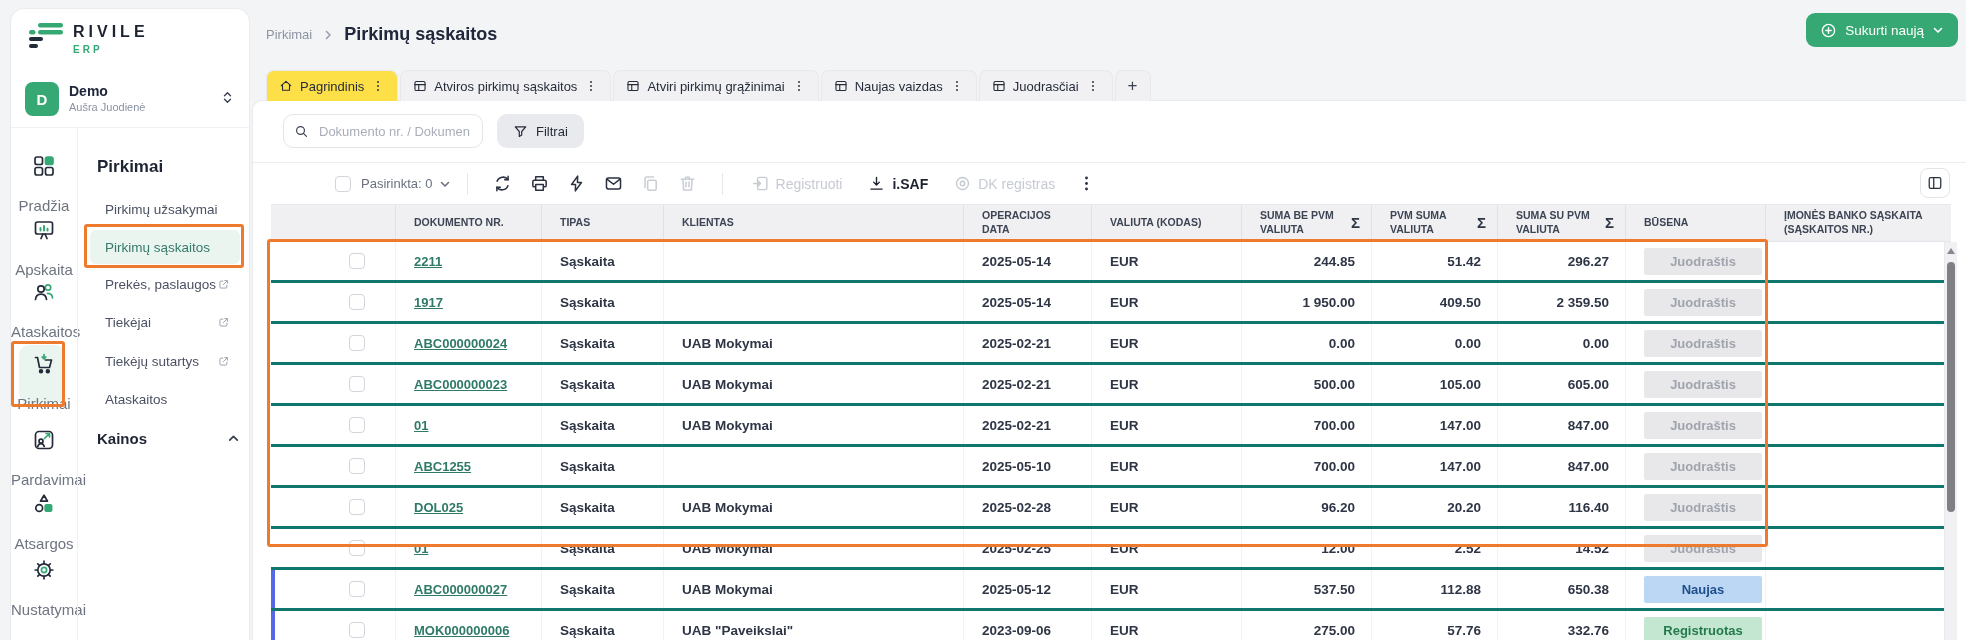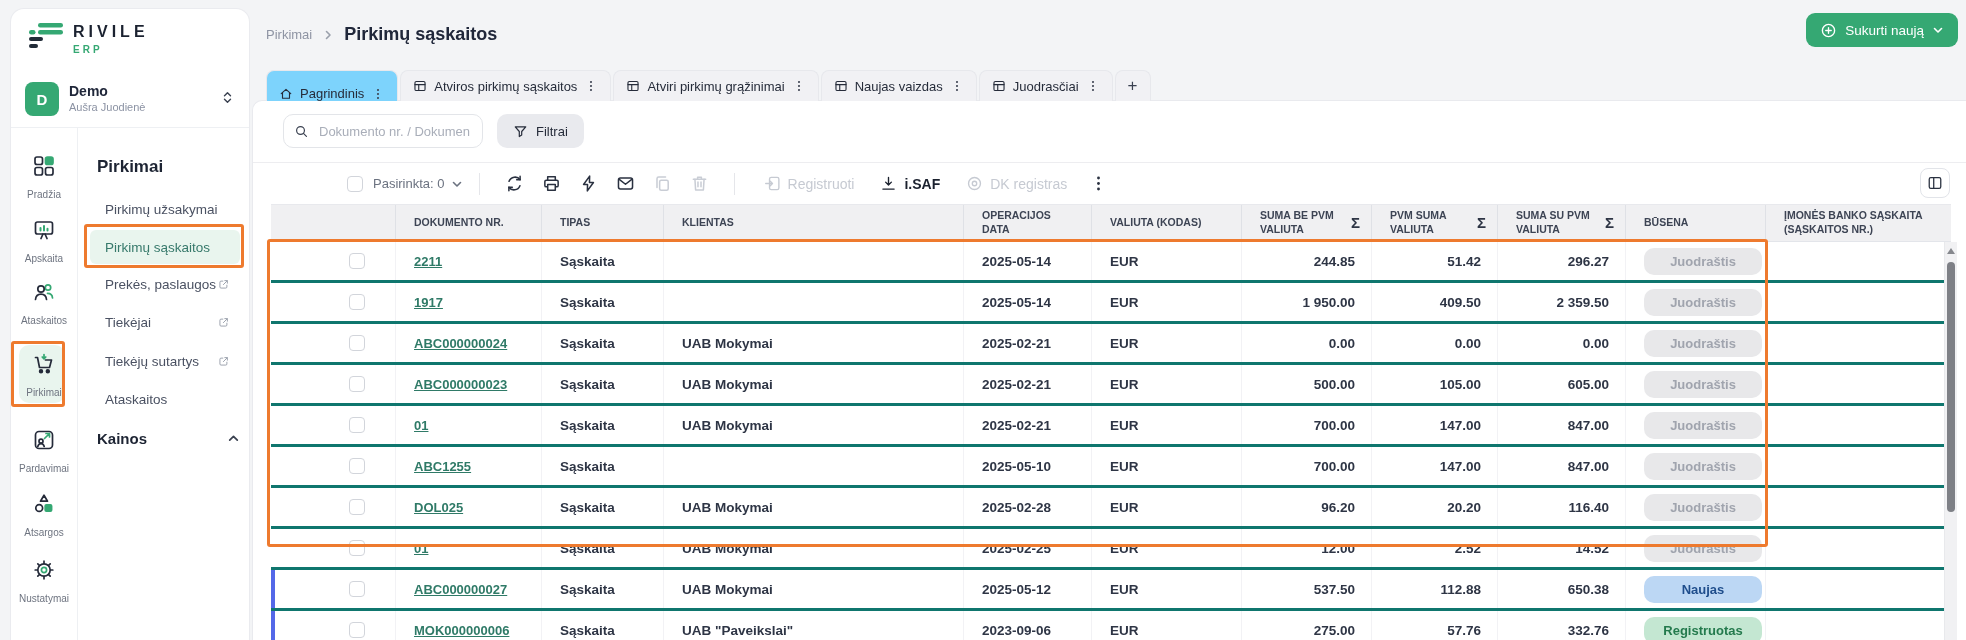--- a/index.html
+++ b/index.html
@@ -18,21 +18,21 @@
   #user-row{position:absolute;left:14px;top:72px;width:212px;height:38px;cursor:pointer;}
   #avatar{position:absolute;left:0;top:1px;width:34px;height:34px;border-radius:8px;background:var(--brand);color:#fff;font-size:15px;font-weight:bold;display:flex;align-items:center;justify-content:center;}
   #user-name{position:absolute;left:44px;top:2px;font-size:14px;font-weight:bold;color:#20273a;}
   #user-sub{position:absolute;left:44px;top:20px;font-size:11px;color:#8b92a3;}
   #user-switch{position:absolute;right:2px;top:9px;color:#3a4150;}
   #user-switch svg{width:15px;height:15px;}
   #sb-divider{position:absolute;left:0;right:0;top:118px;height:1px;background:#eef0f3;}
   #rail-divider{position:absolute;left:66px;top:119px;bottom:0;width:1px;background:#eef0f3;}
   .rail-item{position:absolute;left:0;width:66px;text-align:center;cursor:pointer;}
   .rail-item .ic svg{width:22px;height:22px;}
-  .rail-label{font-size:10px;color:#6e7480;margin-top:8px;}
+  .rail-label{font-size:15px;color:#6e7480;margin-top:16px;}
   #rail-active-box{position:absolute;left:8px;top:336px;width:46px;height:58px;background:#e9f5ee;border-radius:10px;}
   #menu-title{position:absolute;left:86px;top:148px;font-size:17px;font-weight:bold;color:#1d2433;}
   .menu-item{position:absolute;left:79px;width:150px;height:34px;display:flex;align-items:center;padding-left:15px;box-sizing:border-box;font-size:13.5px;color:#4a5162;border-radius:6px;cursor:pointer;text-align:center;}
   .menu-item.active{background:#e9f5ee;color:#37796b;}
   .menu-item .ext{margin-left:auto;margin-right:10px;color:#9ba1ad;}
   .menu-item .ext svg{width:13px;height:13px;}
   #menu-section-title{position:absolute;left:86px;top:421px;font-size:15px;font-weight:bold;color:#1d2433;}
   #section-chevron{position:absolute;left:216px;top:423px;color:#3a4150;cursor:pointer;}
   #section-chevron svg{width:13px;height:13px;}
 
@@ -42,38 +42,38 @@
   #bc-chev{color:#9aa0ab;}
   #bc-chev svg{width:12px;height:12px;}
   #bc-current{font-size:18px;font-weight:bold;color:#20273a;}
   #create-btn{position:absolute;top:13px;right:8px;height:34px;background:var(--brand);color:#fff;border:none;border-radius:9px;display:flex;align-items:center;gap:8px;padding:0 14px;font-size:13.5px;font-family:inherit;cursor:pointer;}
   #create-btn .ic svg{width:17px;height:17px;}
   #create-btn .chev svg{width:12px;height:12px;stroke:#fff;}
 
   
   #tabs{position:absolute;left:266px;top:70px;height:31px;display:flex;gap:2px;z-index:3;}
   .tab{display:inline-flex;align-items:center;gap:7px;height:31px;padding:0 12px;background:#f1f1f4;border:1px solid #e7e8ec;border-bottom:none;border-radius:8px 8px 0 0;font-size:13px;color:#262c3a;cursor:pointer;box-sizing:border-box;white-space:nowrap;}
-  .tab.active{background:#7dd3fc;align-items:flex-end;}
+  .tab.active{background:#fde047;}
   .tab .ic svg{width:14px;height:14px;}
   .tab .kebab{color:#3c4250;cursor:pointer;}
   .tab .kebab svg{width:14px;height:14px;}
   .tab.plus{width:36px;justify-content:center;padding:0;font-size:17px;color:#3a4050;}
 
   
   #card{position:absolute;left:252px;top:100px;right:0;bottom:0;background:#fff;border:1px solid #e9eaee;border-right:none;border-bottom:none;border-radius:10px 0 0 0;z-index:1;}
   #search-box{position:absolute;left:30px;top:13px;width:200px;height:34px;border:1px solid #e3e5e9;border-radius:10px;display:flex;align-items:center;gap:8px;padding:0 10px;box-sizing:border-box;background:#fff;color:#3a4150;}
   #search-box .ic svg{width:15px;height:15px;}
   #search-input{border:none;outline:none;flex:1;min-width:0;font-size:13px;color:#2e3545;font-family:inherit;background:transparent;}
   #search-input::placeholder{color:#a9aeb9;}
   #filter-btn{position:absolute;left:244px;top:13px;height:34px;background:#e9eaee;border:none;border-radius:10px;display:flex;align-items:center;gap:8px;padding:0 16px;font-size:13px;color:#262c3a;font-family:inherit;cursor:pointer;}
   #filter-btn .ic svg{width:15px;height:15px;}
   #card-divider{position:absolute;left:0;right:0;top:61px;height:1px;background:#ededf0;}
 
   
-  #toolbar{position:absolute;left:94px;top:62px;height:41px;display:flex;align-items:center;}
+  #toolbar{position:absolute;left:82px;top:62px;height:41px;display:flex;align-items:center;}
   .cb{width:16px;height:16px;border:1.5px solid #d2d5db;border-radius:4px;background:#fff;display:inline-block;box-sizing:border-box;cursor:pointer;flex:0 0 auto;}
   #sel-label{font-size:13px;color:#6b7280;margin:0 6px 0 10px;white-space:nowrap;}
   #sel-chev{color:#6b7280;cursor:pointer;}
   #sel-chev svg{width:12px;height:12px;}
   .tsep{width:1px;height:22px;background:#e5e6ea;margin:0 16px;}
   .tbtn{background:none;border:none;padding:0;margin:0 9px;color:#2a3140;display:flex;cursor:pointer;}
   .tbtn svg{width:19px;height:19px;}
   .tbtn.disabled{color:#c9cdd5;cursor:default;}
   .tgroup{display:flex;align-items:center;gap:7px;margin:0 13px;color:#30374a;font-size:14px;cursor:pointer;white-space:nowrap;}
   .tgroup .ic svg{width:17px;height:17px;}
@@ -90,21 +90,21 @@
   .hcell.num{padding-right:34px;}
   .hcell .sum{position:absolute;right:11px;top:50%;transform:translateY(-50%);font-size:15px;font-weight:600;color:#2e3545;}
   .hcell:last-child{border-right:none;}
   .trow{height:38px;border-bottom:3px solid #0f766e;position:relative;background:#fff;font-weight:bold;}
   .trow.marked::before{content:"";position:absolute;left:0;top:0;bottom:0;width:4px;background:var(--marker);}
   .cell{display:flex;align-items:center;padding:0 16px 0 18px;font-size:13.5px;color:#2e3545;border-right:1px solid #f2f2f5;box-sizing:border-box;overflow:hidden;white-space:nowrap;}
   .cell:last-child{border-right:none;}
   .cell.num{justify-content:flex-end;}
   .c0{padding-left:78px;}
   .doclink{color:var(--link);text-decoration:underline;font-size:13px;cursor:pointer;}
-  .badge{display:inline-block;min-width:118px;text-align:center;height:27px;line-height:27px;border-radius:10px;font-size:13px;}
+  .badge{display:inline-block;min-width:118px;text-align:center;height:27px;line-height:27px;border-radius:2px;font-size:13px;}
   .badge.draft{background:var(--badge-draft-bg);color:var(--badge-draft-tx);}
   .badge.new{background:var(--badge-new-bg);color:var(--badge-new-tx);}
   .badge.registered{background:var(--badge-reg-bg);color:var(--badge-reg-tx);}
 
   
   #vscroll{position:absolute;left:1944px;top:242px;bottom:0;width:12px;background:#f1f1f3;border-left:1px solid #e8e9ec;z-index:4;}
   #vs-arrow{position:absolute;top:6px;left:50%;transform:translateX(-50%);width:0;height:0;border-left:4px solid transparent;border-right:4px solid transparent;border-bottom:6px solid #86888d;cursor:pointer;}
   #vs-thumb{position:absolute;top:20px;left:2px;width:8px;height:250px;border-radius:4px;background:#7e8086;cursor:pointer;}
 
   

